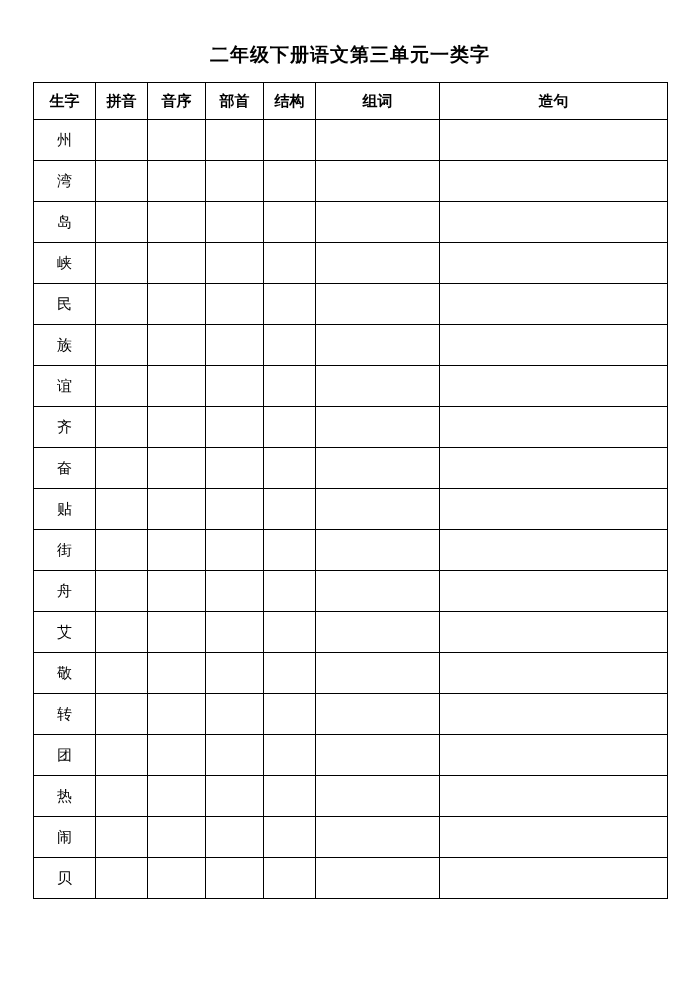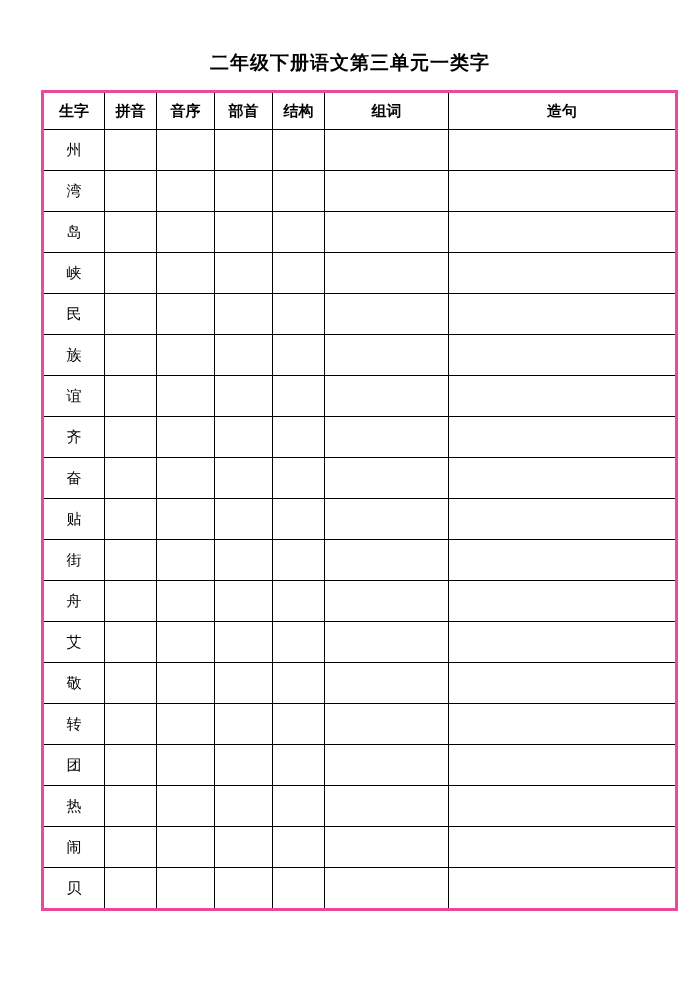--- a/index.html
+++ b/index.html
@@ -12,40 +12,40 @@
     height: 990px;
     font-family: "Liberation Serif", "DejaVu Serif", serif;
     color: #000000;
     overflow: hidden;
   }
   .page {
     position: relative;
     width: 700px;
     height: 874px;
     box-sizing: border-box;
-    padding: 8px;
+    padding: 0;
   }
   .doc-title {
     text-align: center;
     font-size: 19px;
     font-weight: bold;
     letter-spacing: 1px;
     margin: 0;
     padding-top: 42px;
     padding-bottom: 14px;
     font-family: "Liberation Serif", "DejaVu Serif", serif;
   }
   .table-wrap {
     padding: 0 33px;
   }
   table.worksheet {
     border-collapse: collapse;
     width: 634px;
     table-layout: fixed;
-    border: 3px solid #ec4899;
+    border: 1px solid #ec4899;
   }
   table.worksheet td,
   table.worksheet th {
     border: 1px solid #000000;
     padding: 0;
     text-align: center;
     vertical-align: middle;
     font-weight: normal;
     font-size: 15px;
     font-family: "Liberation Serif", "DejaVu Serif", serif;

